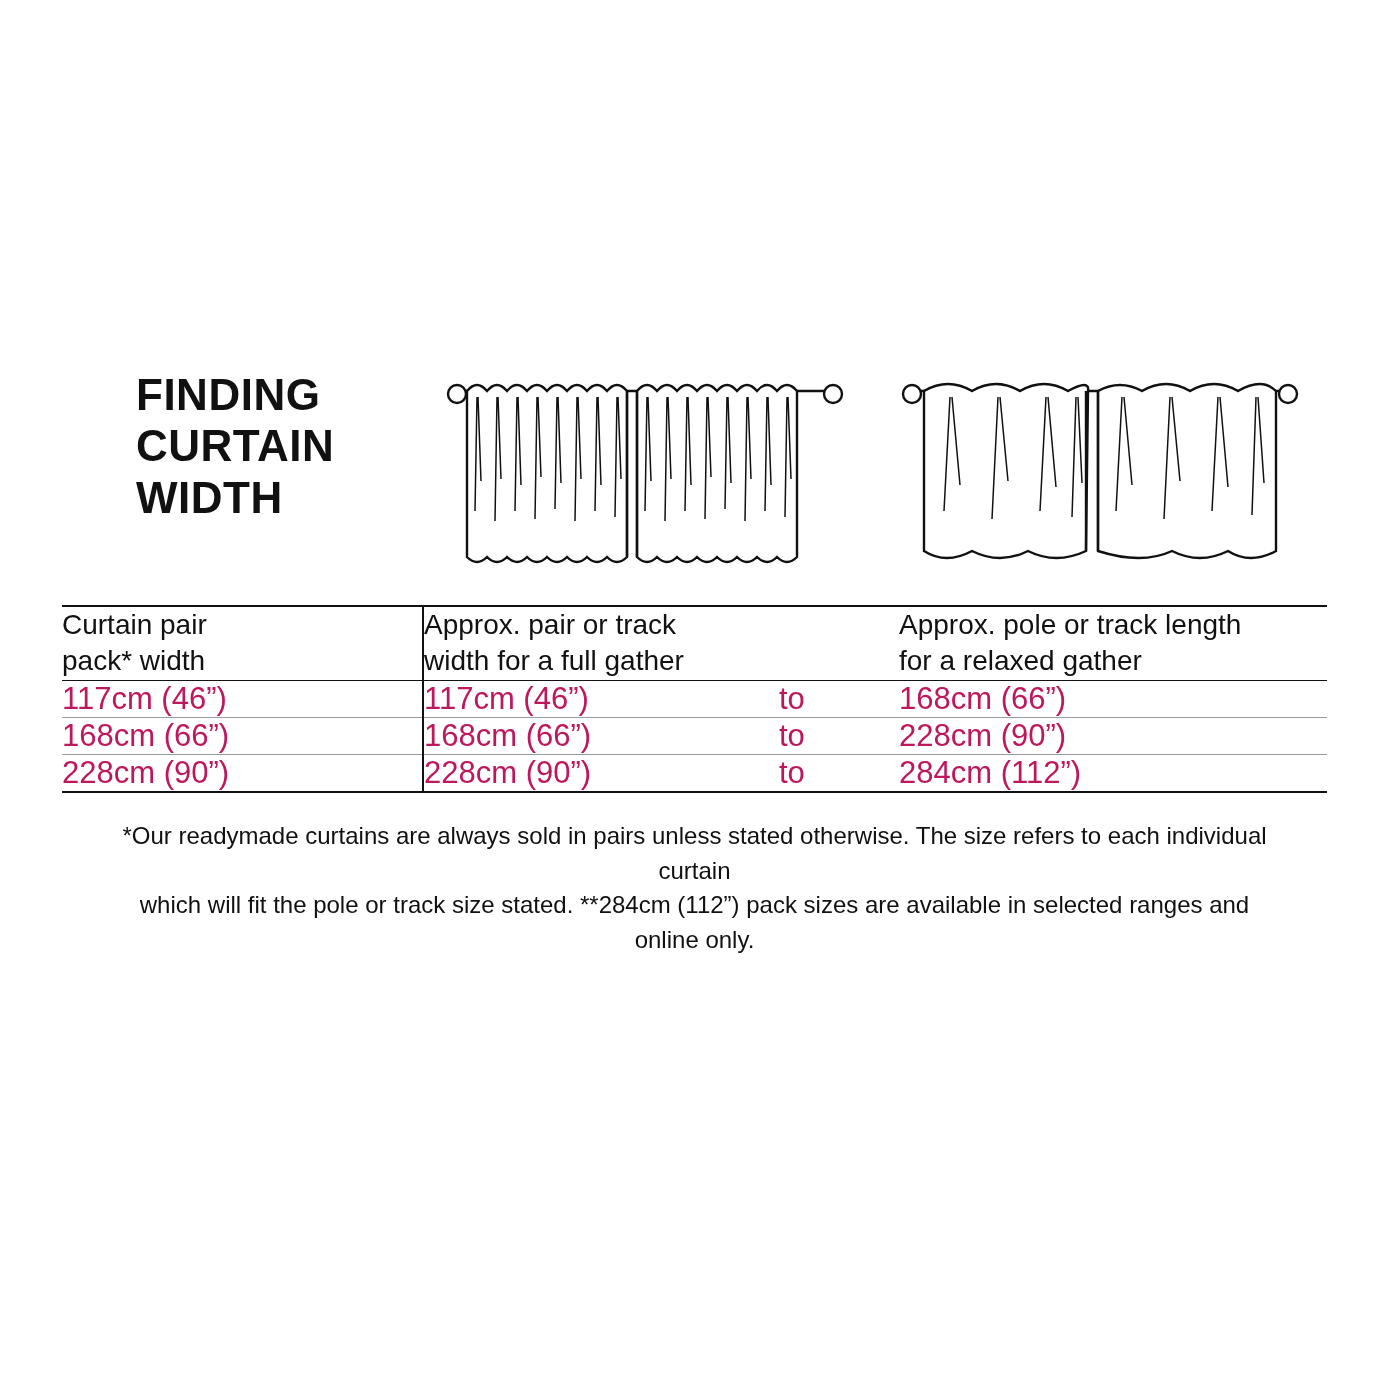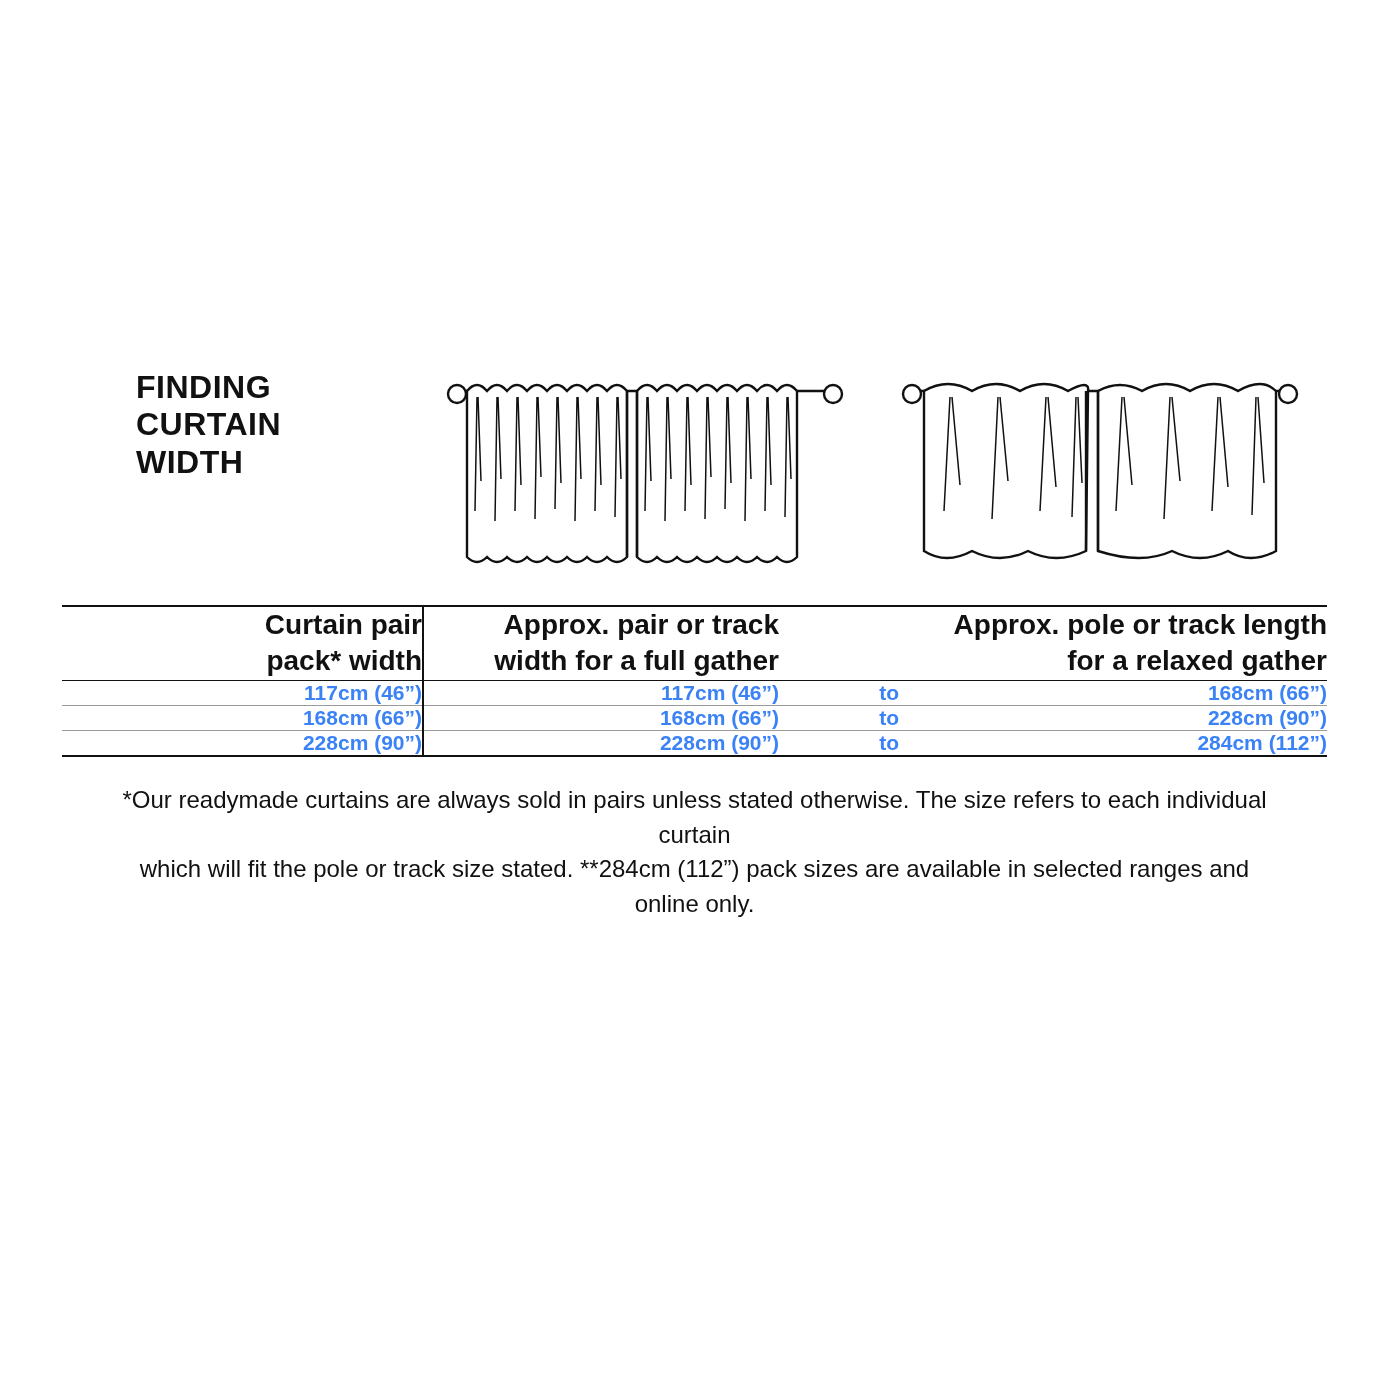--- a/index.html
+++ b/index.html
@@ -27,21 +27,21 @@
   .header-band {
     display: flex;
     align-items: flex-start;
     height: 250px;
   }
 
   .title {
     width: 355px;
     padding-left: 74px;
     box-sizing: border-box;
-    font-size: 32px;
+    font-size: 44px;
     line-height: 1.17;
     font-weight: 700;
     letter-spacing: 0.5px;
     color: #111;
     padding-top: 14px;
   }
   .title .line { display: block; white-space: nowrap; }
 
   .illus {
     flex: 1;
@@ -55,39 +55,39 @@
   
   table.size-table {
     border-collapse: collapse;
     width: 100%;
     table-layout: fixed;
   }
   table.size-table th,
   table.size-table td {
     border: 0;
     padding: 0;
-    text-align: right;
+    text-align: left;
     vertical-align: middle;
-    font-weight: 700;
+    font-weight: 400;
   }
 
   thead th {
     font-size: 28px;
     line-height: 1.3;
     padding: 22px 10px 24px;
     color: #111;
   }
   thead tr { border-top: 2px solid #111; border-bottom: 1px solid #111; }
 
   tbody tr { border-bottom: 1px solid #9a9a9a; }
   tbody tr:last-child { border-bottom: 2px solid #111; }
   tbody td {
-    font-size: 21px;
+    font-size: 31px;
     padding: 23px 6px;
-    color: #3b82f6;
+    color: #be185d;
   }
 
   
   .col-pack { width: 360px; position: relative; }
   thead th.col-pack, tbody td.col-pack { border-right: 2px solid #111; }
 
   .col-full { width: 355px; }
   .col-to { width: 120px; }
   .col-relaxed { width: auto; }
 

